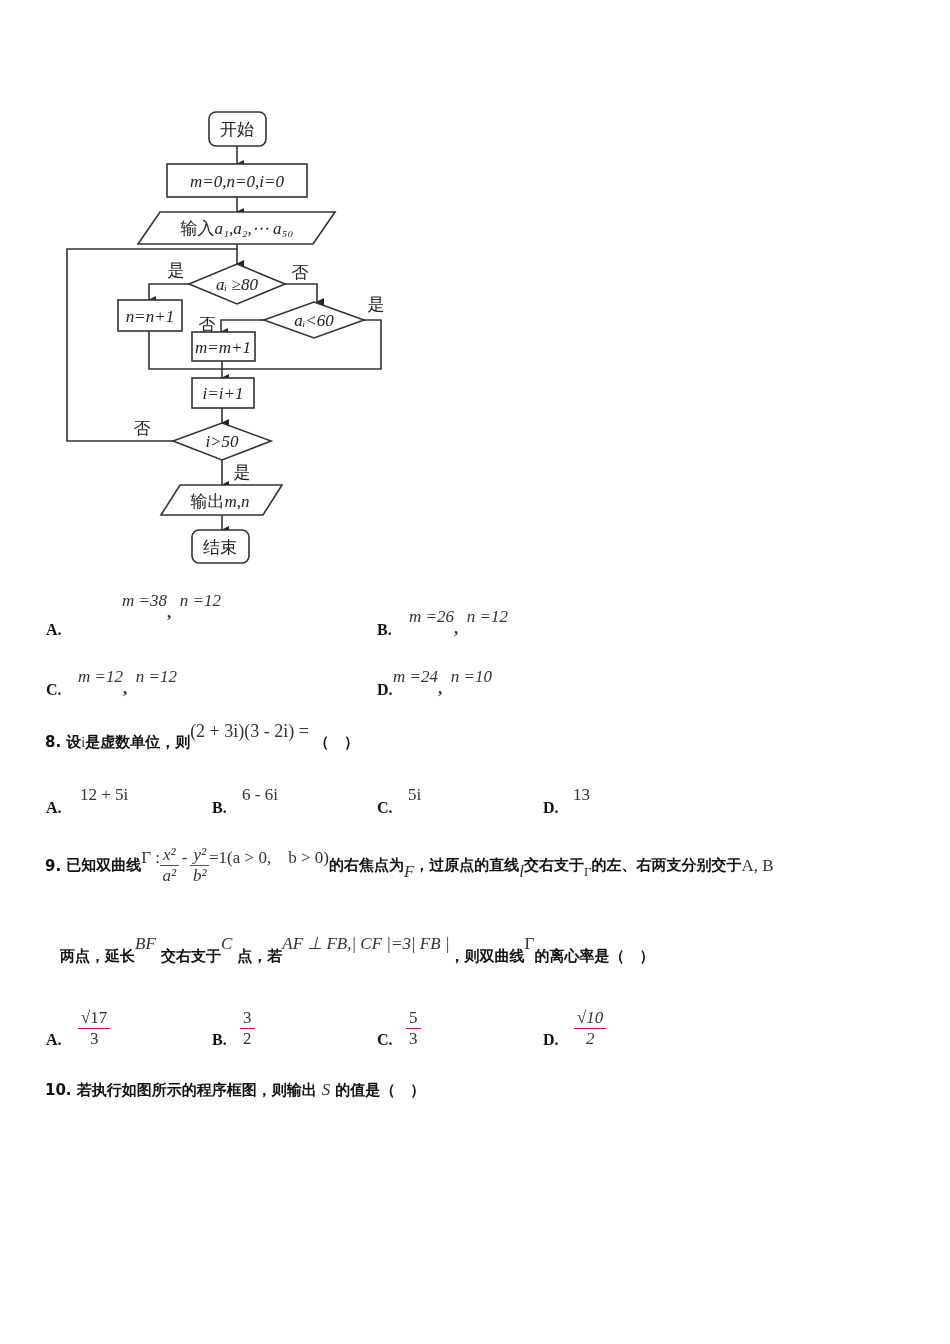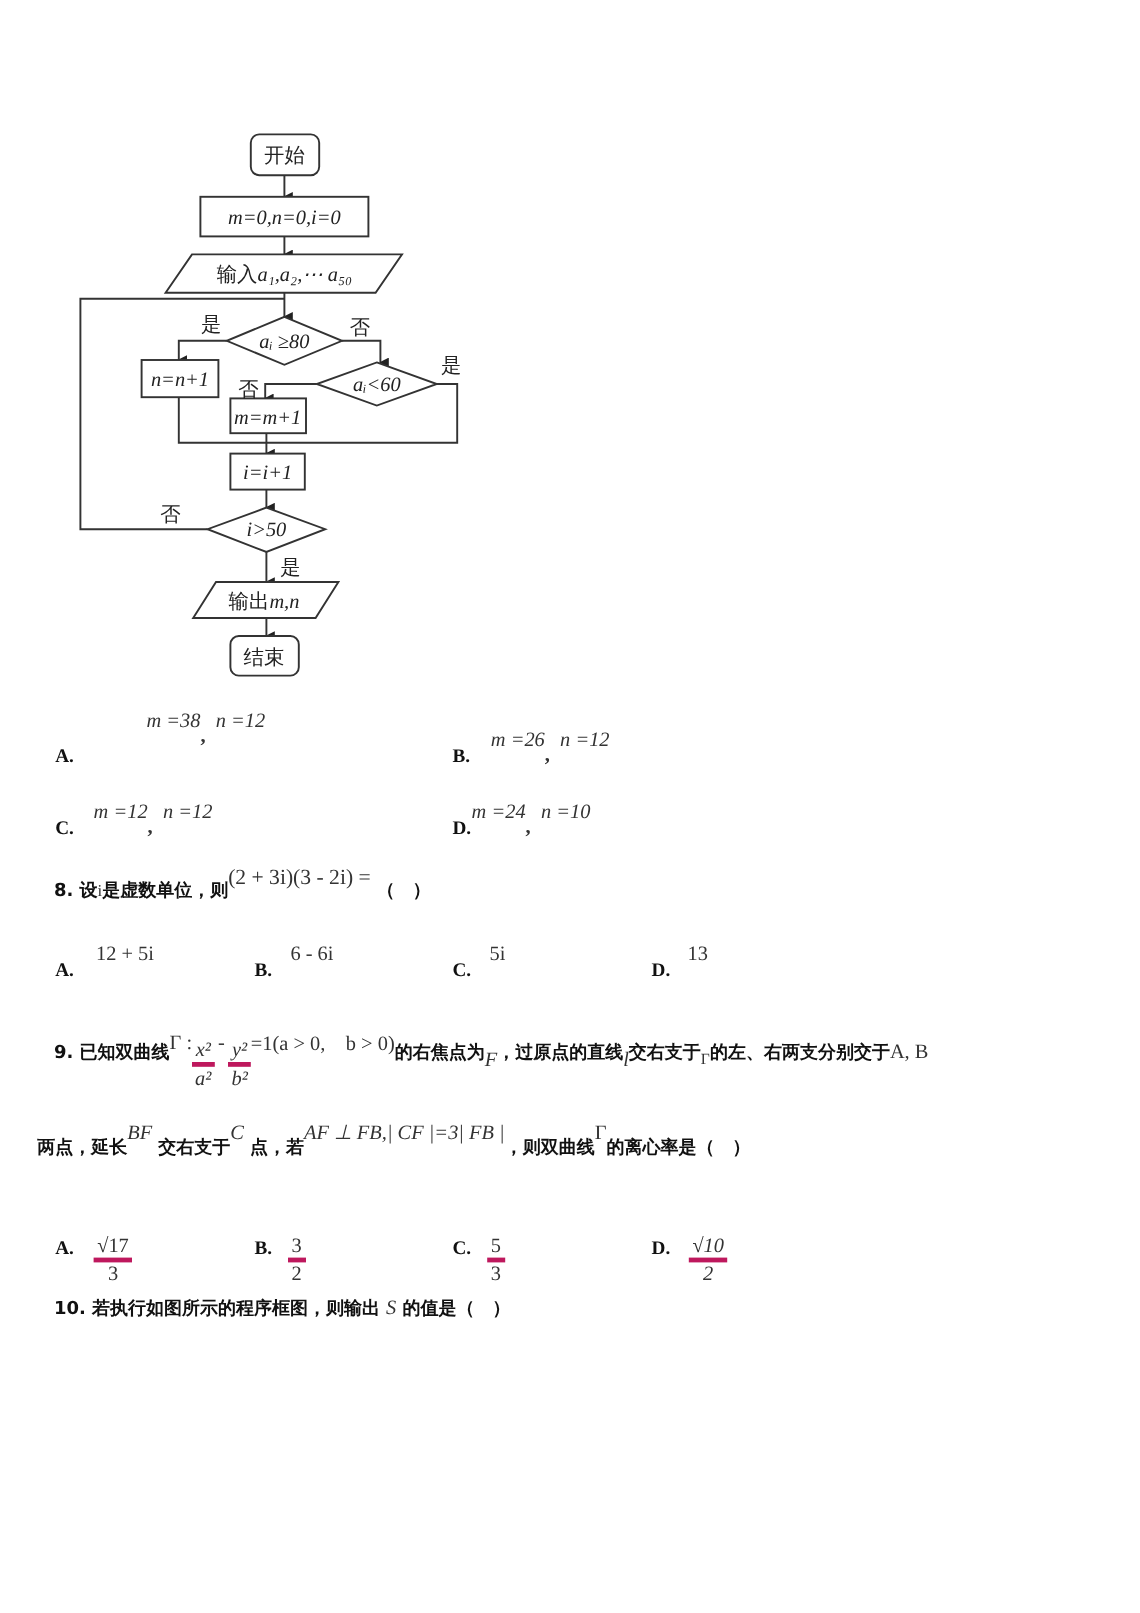--- a/index.html
+++ b/index.html
@@ -8,21 +8,21 @@
   .abs { position:absolute; }
   .flow { position:absolute; left:0; top:0; }
   .fl-text { font-family:"Liberation Serif", serif; font-size:17px; fill:#222; }
   .fl-cn { font-family:"DejaVu Sans", sans-serif; font-size:17px; fill:#222; }
   .opt-letter { font-family:"Liberation Serif", serif; font-weight:bold; font-size:16px; }
   .math { font-family:"Liberation Serif", serif; font-size:17px; color:#333; }
   .math i { font-style:italic; }
   .q { font-family:"DejaVu Sans", sans-serif; font-weight:bold; font-size:15px; }
   .frac { display:inline-flex; flex-direction:column; align-items:center; vertical-align:middle;
           font-family:"Liberation Serif", serif; font-size:17px; color:#333; }
-  .frac .num { border-bottom:4px solid #be185d; padding:0 3px;margin-top:20px; }
+  .frac .num { border-bottom:1px solid #be185d; padding:0 3px; }
 </style>
 </head>
 <body>
 
 <svg class="flow" width="420" height="580" viewBox="0 0 420 580">
   <defs>
     <marker id="arr" markerWidth="8" markerHeight="8" refX="4" refY="7" orient="auto" markerUnits="userSpaceOnUse">
       <path d="M0,0 L8,0 L4,8 z" fill="#222"></path>
     </marker>
   </defs>
@@ -139,21 +139,21 @@
   <span class="q">的右焦点为</span>
   <span class="math" style="position:relative;top:6px;font-style:italic;">F</span>
   <span class="q">，过原点的直线</span>
   <span class="math" style="position:relative;top:6px;font-style:italic;">l</span>
   <span class="q">交右支于</span>
   <span class="math" style="position:relative;top:6px;font-size:13px;">Γ</span>
   <span class="q">的左、右两支分别交于</span>
   <span class="math" style="">A, B</span>
 </div>
 
-<div class="abs" style="left:31px;top:945px;white-space:nowrap;">
+<div class="abs" style="left:60px;top:945px;white-space:nowrap;">
   <span class="q">两点，延长</span><span class="math" style="position:relative;top:-12px;font-style:italic;">BF</span>
   <span class="q">交右支于</span><span class="math" style="position:relative;top:-12px;font-style:italic;">C</span>
   <span class="q">点，若</span><span class="math" style="position:relative;top:-12px;font-style:italic;">AF ⊥ FB,| CF |=3| FB |</span><span class="q">，则双曲线</span><span class="math" style="position:relative;top:-12px;">Γ</span><span class="q">的离心率是（　）</span>
 </div>
 
 <div class="abs" style="left:46px;top:1030px;"><span class="opt-letter">A.</span></div>
 <div class="abs frac" style="left:78px;top:1008px;">
     <span class="num">√17</span>
     <span>3</span>
   </div>

